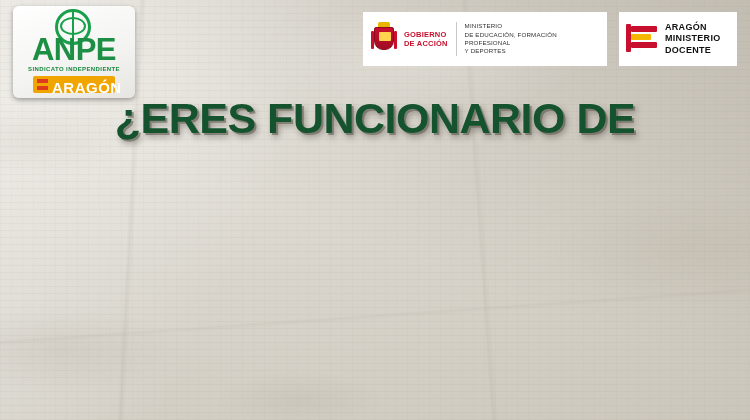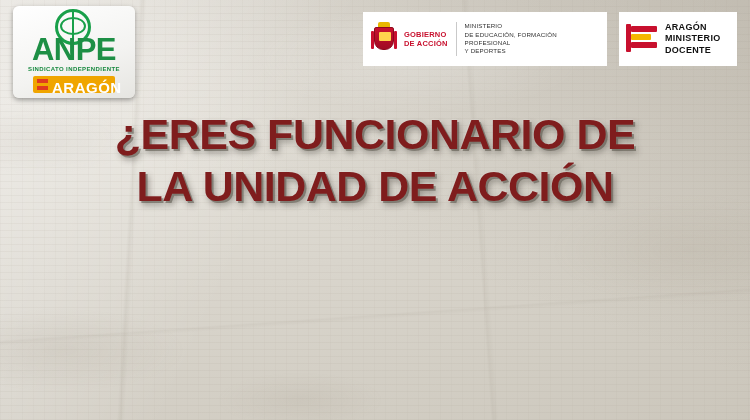--- a/index.html
+++ b/index.html
@@ -299,33 +299,32 @@
     letter-spacing: 0.3px;
   }
 
   
   .headline {
     position: absolute;
     left: 0;
     right: 0;
     top: 92px;
     text-align: center;
-    color: #7f1d1d;
+    color: #14532d;
     font-weight: bold;
     font-size: 43px;
     line-height: 52px;
     letter-spacing: -0.5px;
     padding: 0 10px;
     box-sizing: border-box;
     text-shadow:
       2px 2px 0 rgba(90,85,75,0.55),
       3px 4px 6px rgba(60,55,48,0.45),
       0 0 2px rgba(255,255,255,0.6);
     font-family: "Liberation Sans", sans-serif;
-    margin-top: 16px;
   }
   .headline .ln { display: block; white-space: nowrap; }
 </style>
 </head>
 <body>
 
 <div id="poster">
 
   <div class="bg-base"></div>
   <div class="bg-texture"></div>
@@ -371,16 +370,15 @@
     </div>
     <div class="aee-text">
       <div>ARAGÓN</div>
       <div>MINISTERIO</div>
       <div>DOCENTE</div>
     </div>
   </div>
 
   <div class="headline">
     <span class="ln">¿ERES FUNCIONARIO DE</span>
-    <span class="ln">LA UNIDAD DE ACCIÓN</span>
   </div>
 
 </div>
 
 </body></html>

